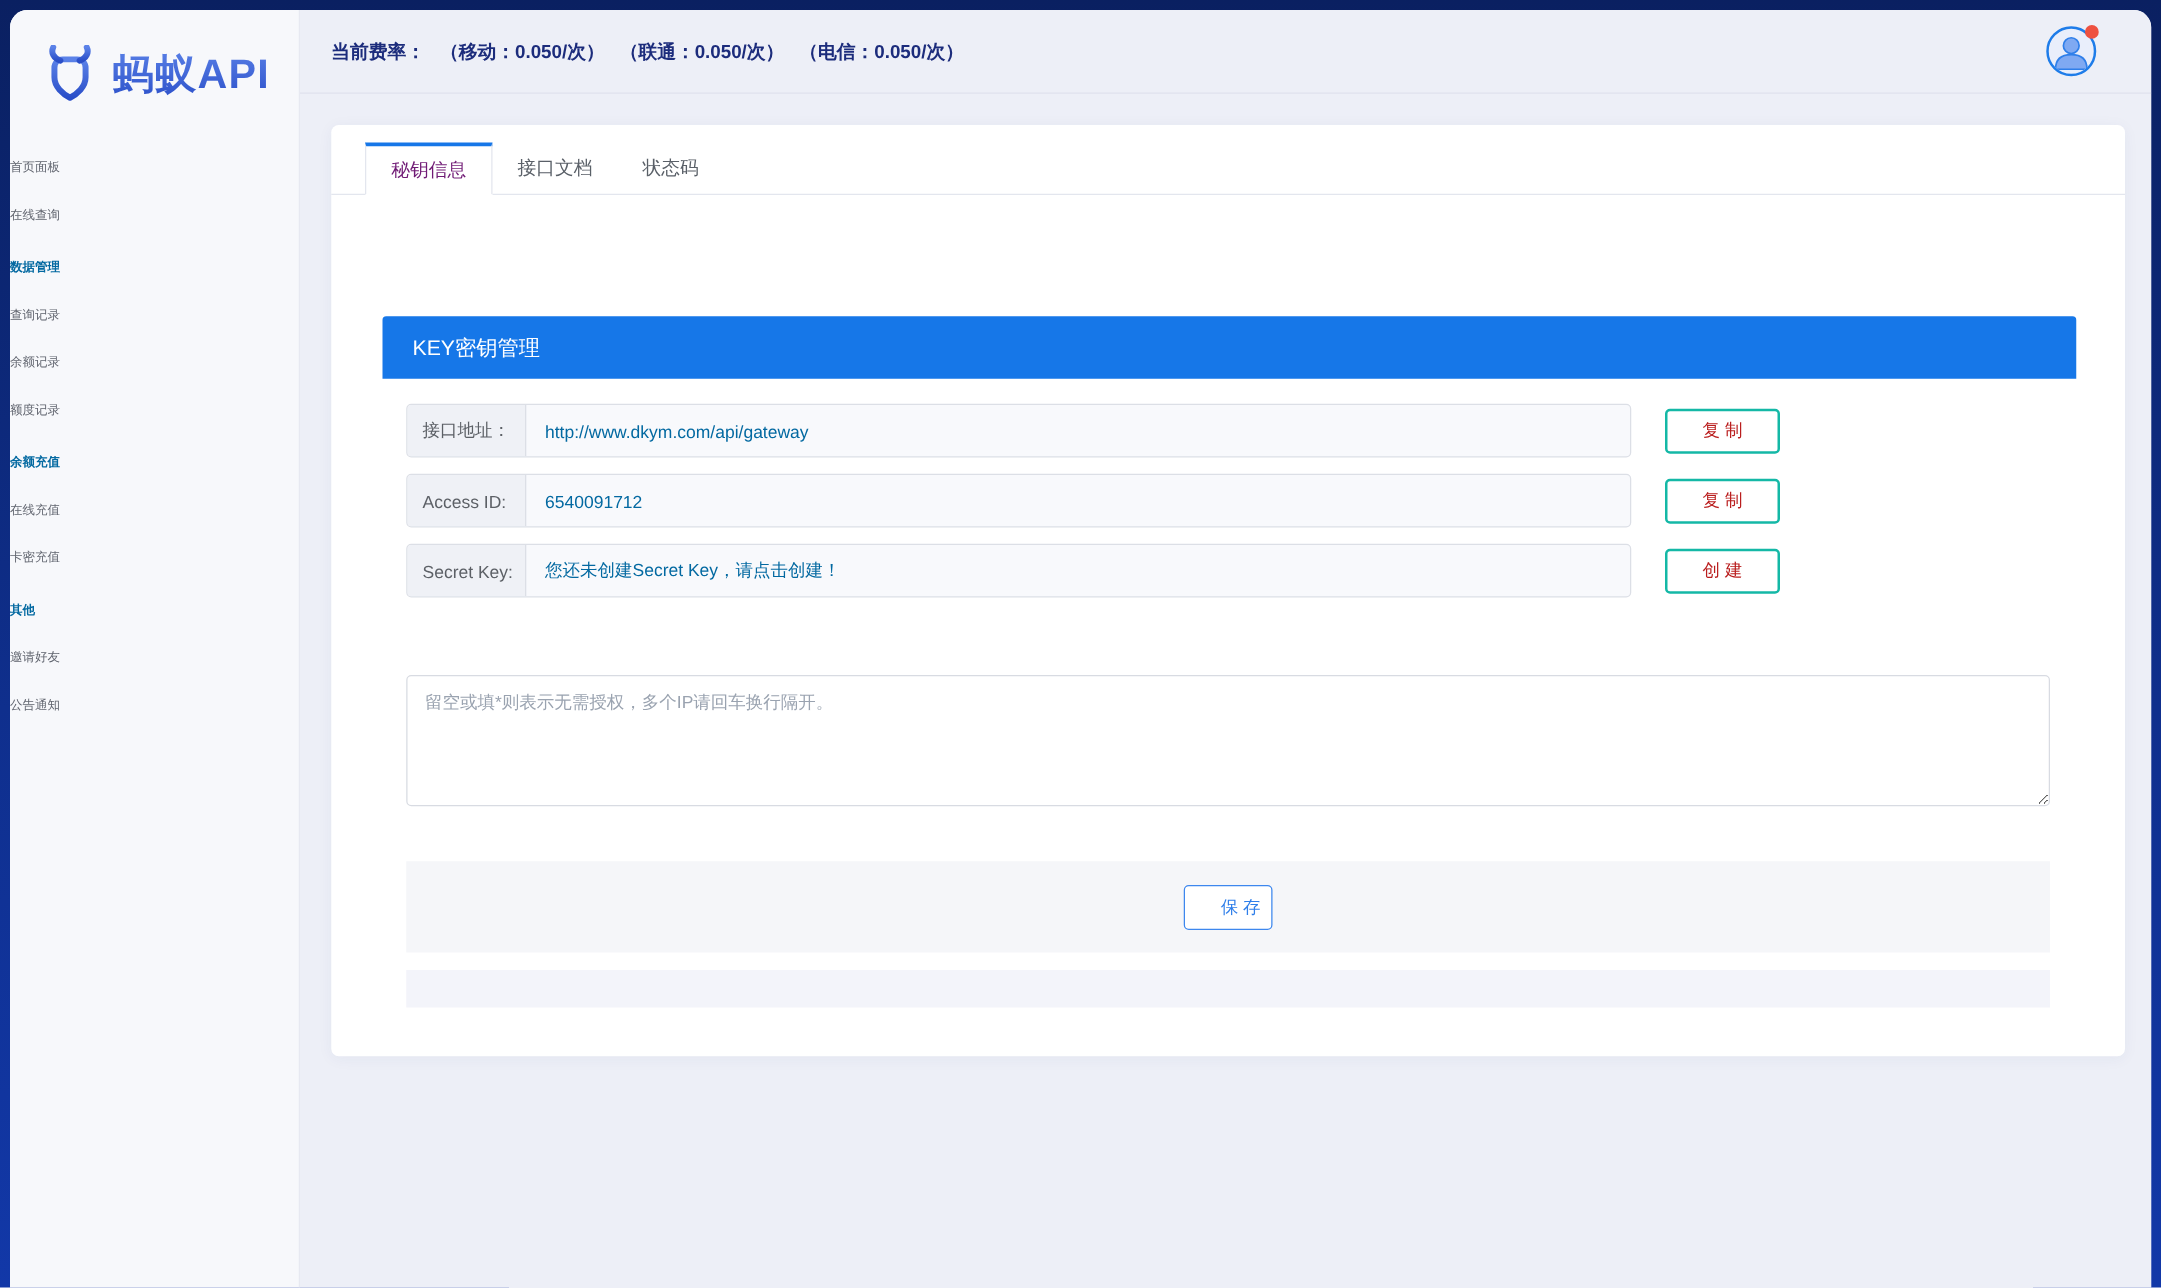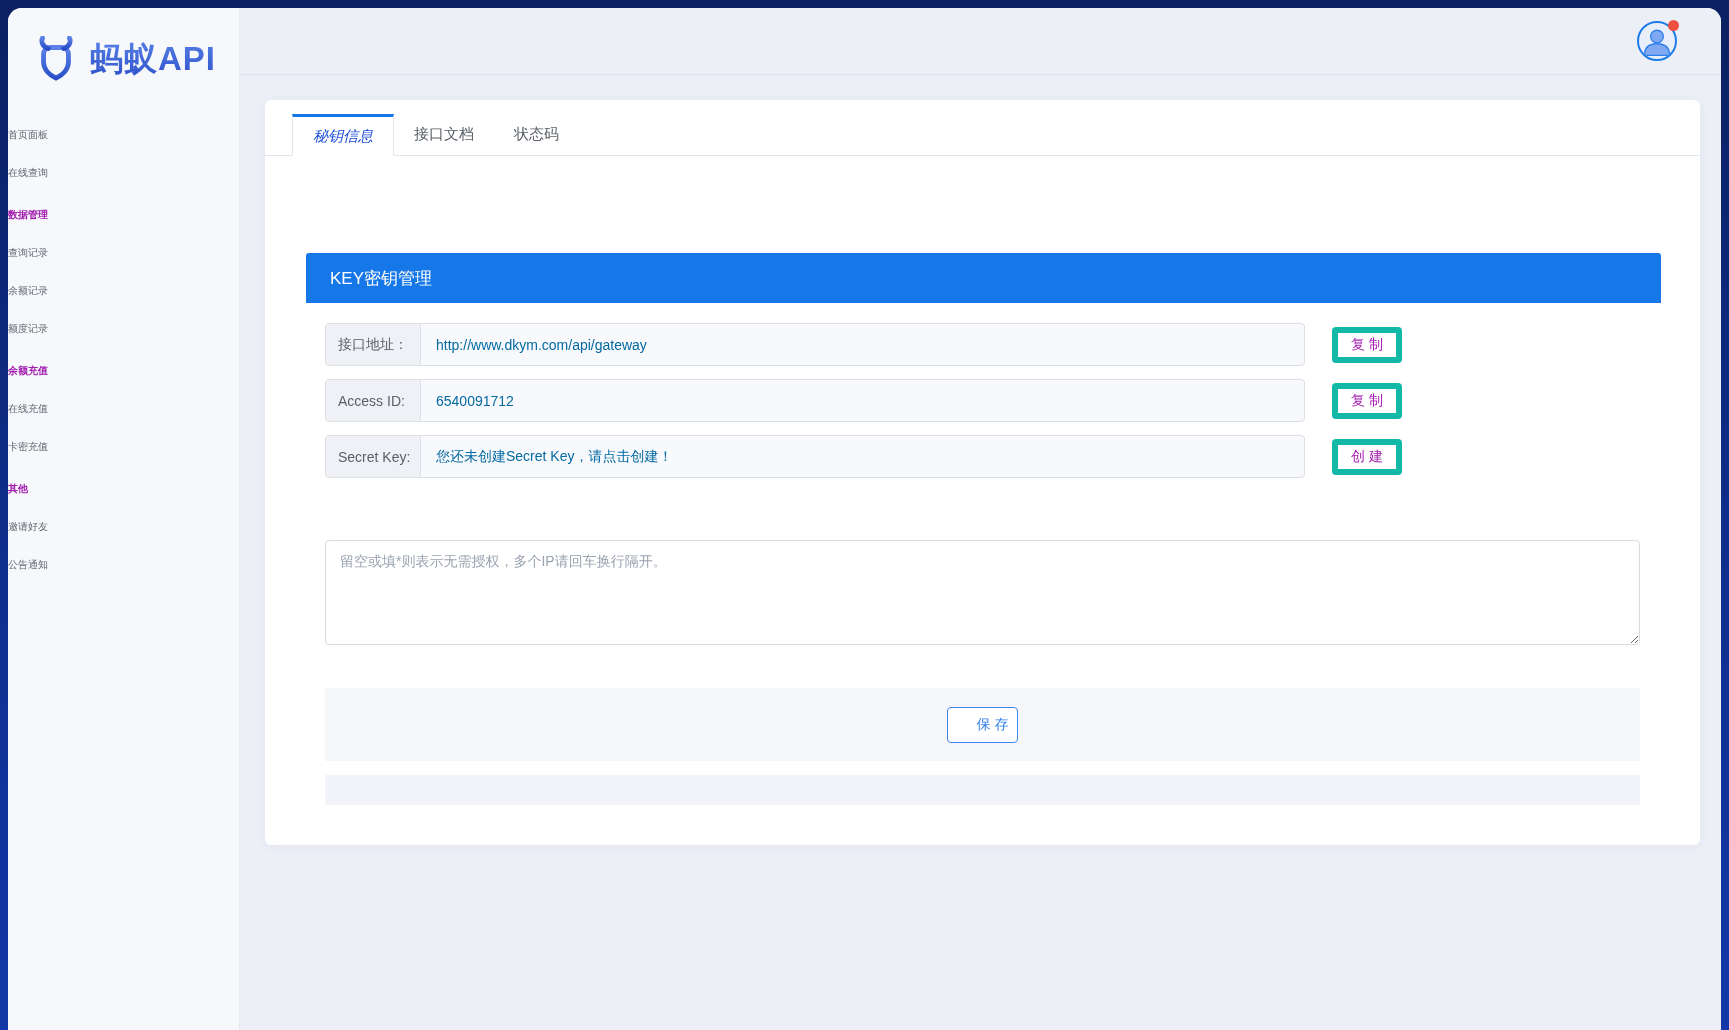--- a/index.html
+++ b/index.html
@@ -24,21 +24,21 @@
     font-size: 33px; font-weight: 800; letter-spacing: 1px;
     background: linear-gradient(180deg, #5b82e8, #2a4ec8);
     -webkit-background-clip: text; background-clip: text;
     -webkit-text-fill-color: transparent; color: #3a5fd5;
   }
   .menu { padding-top: 10px; }
   .menu-item, .menu-header {
     height: 38px; line-height: 38px; 
     font-size: 10px; color: #61656f; cursor: pointer; white-space: nowrap;
   }
-  .menu-header { color: #a21caf; font-weight: bold; margin-top: 4px; cursor: default; }
+  .menu-header { color: #0369a1; font-weight: bold; margin-top: 4px; cursor: default; }
   
   .main { flex: 1; display: flex; flex-direction: column; background: #edeff7; min-width: 0; }
   .topbar {
     height: 67px; flex: 0 0 67px; display: flex; align-items: center;
     padding: 0 44px 0 25px; border-bottom: 1px solid #dfe2ee;
   }
   .rates { display: flex; align-items: center; gap: 12px; font-size: 15px; font-weight: bold; color: #1c2c7c; }
   .topbar-spacer { flex: 1; }
   .avatar { position: relative; width: 40px; height: 40px; cursor: pointer; }
   .avatar-circle {
@@ -58,25 +58,24 @@
   .tabs {
     height: 56px; display: flex; align-items: flex-end;
     border-bottom: 1px solid #e3e6ee; padding-left: 27px;
   }
   .tab {
     height: 42px; display: flex; align-items: center; padding: 0 20px;
     font-size: 15px; color: #5a6068; cursor: pointer; background: transparent;
     margin-bottom: 0;
   }
   .tab.active {
-    background: #fff; color: #1d4ed8;
+    background: #fff; color: #701a75;
     border-left: 1px solid #e3e6ee; border-right: 1px solid #e3e6ee;
     border-top: 3px solid #1677e8; border-bottom: 1px solid #ffffff;
     margin-bottom: -1px;
-    font-style: italic;
   }
   .tab-body { padding: 57px 39px 0 41px; }
   .section-bar {
     height: 50px; background: #1677e8; color: #ffffff;
     display: flex; align-items: center; padding-left: 24px;
     font-size: 17px; border-radius: 3px 3px 0 0; margin-top: 40px;
   }
   .section-inner { padding: 20px 21px 0 19px; }
   .section-key { margin-bottom: 42px; }
   .field-line { display: flex; align-items: center; margin-bottom: 13px; }
@@ -88,23 +87,23 @@
   .field-label {
     flex: 0 0 95px; background: #eff1f6; border-right: 1px solid #dcdfe6;
     display: flex; align-items: center; padding-left: 12px;
     font-size: 14px; color: #5c6066; white-space: nowrap;
   }
   .field-value {
     flex: 1; display: flex; align-items: center; padding-left: 15px;
     font-size: 14px; color: #0369a1; white-space: nowrap; overflow: hidden;
   }
   .row-btn {
-    margin-left: 27px; width: 70px; height: 36px;
-    background: #ffffff; border: 6px solid #14b8a6; border-radius: 4px;
-    color: #a21caf; font-size: 14px; cursor: pointer;
+    margin-left: 27px; width: 92px; height: 36px;
+    background: #ffffff; border: 2px solid #14b8a6; border-radius: 4px;
+    color: #b91c1c; font-size: 14px; cursor: pointer;
     font-family: inherit;
   }
   .ip-textarea {
     width: 100%; height: 105px; resize: vertical;
     border: 1px solid #d8dbe2; border-radius: 4px; background: #ffffff;
     padding: 12px 14px; font-size: 14px; color: #606266;
     font-family: inherit; outline: none;
   }
   .ip-textarea::placeholder { color: #9aa3b0; }
   .save-strip {
@@ -150,20 +149,26 @@
       <div class="menu-item">卡密充值</div>
       <div class="menu-header">其他</div>
       <div class="menu-item">邀请好友</div>
       <div class="menu-item">公告通知</div>
     </nav>
   </aside>
 
   <div class="main">
 
     <header class="topbar">
+      <div class="rates">
+        <span>当前费率：</span>
+        <span>（移动：0.050/次）</span>
+        <span>（联通：0.050/次）</span>
+        <span>（电信：0.050/次）</span>
+      </div>
       <div class="topbar-spacer"></div>
       <div class="avatar">
         <div class="avatar-circle">
           <svg viewBox="0 0 40 40" width="36" height="36" aria-hidden="true">
             <circle cx="20" cy="15" r="7" fill="#7fa9f2" stroke="#2f7fea" stroke-width="1.5"></circle>
             <path d="M6 36 C6 26 12 23 20 23 C28 23 34 26 34 36 Z" fill="#7fa9f2" stroke="#2f7fea" stroke-width="1.5"></path>
           </svg>
         </div>
         <span class="avatar-dot"></span>
       </div>

